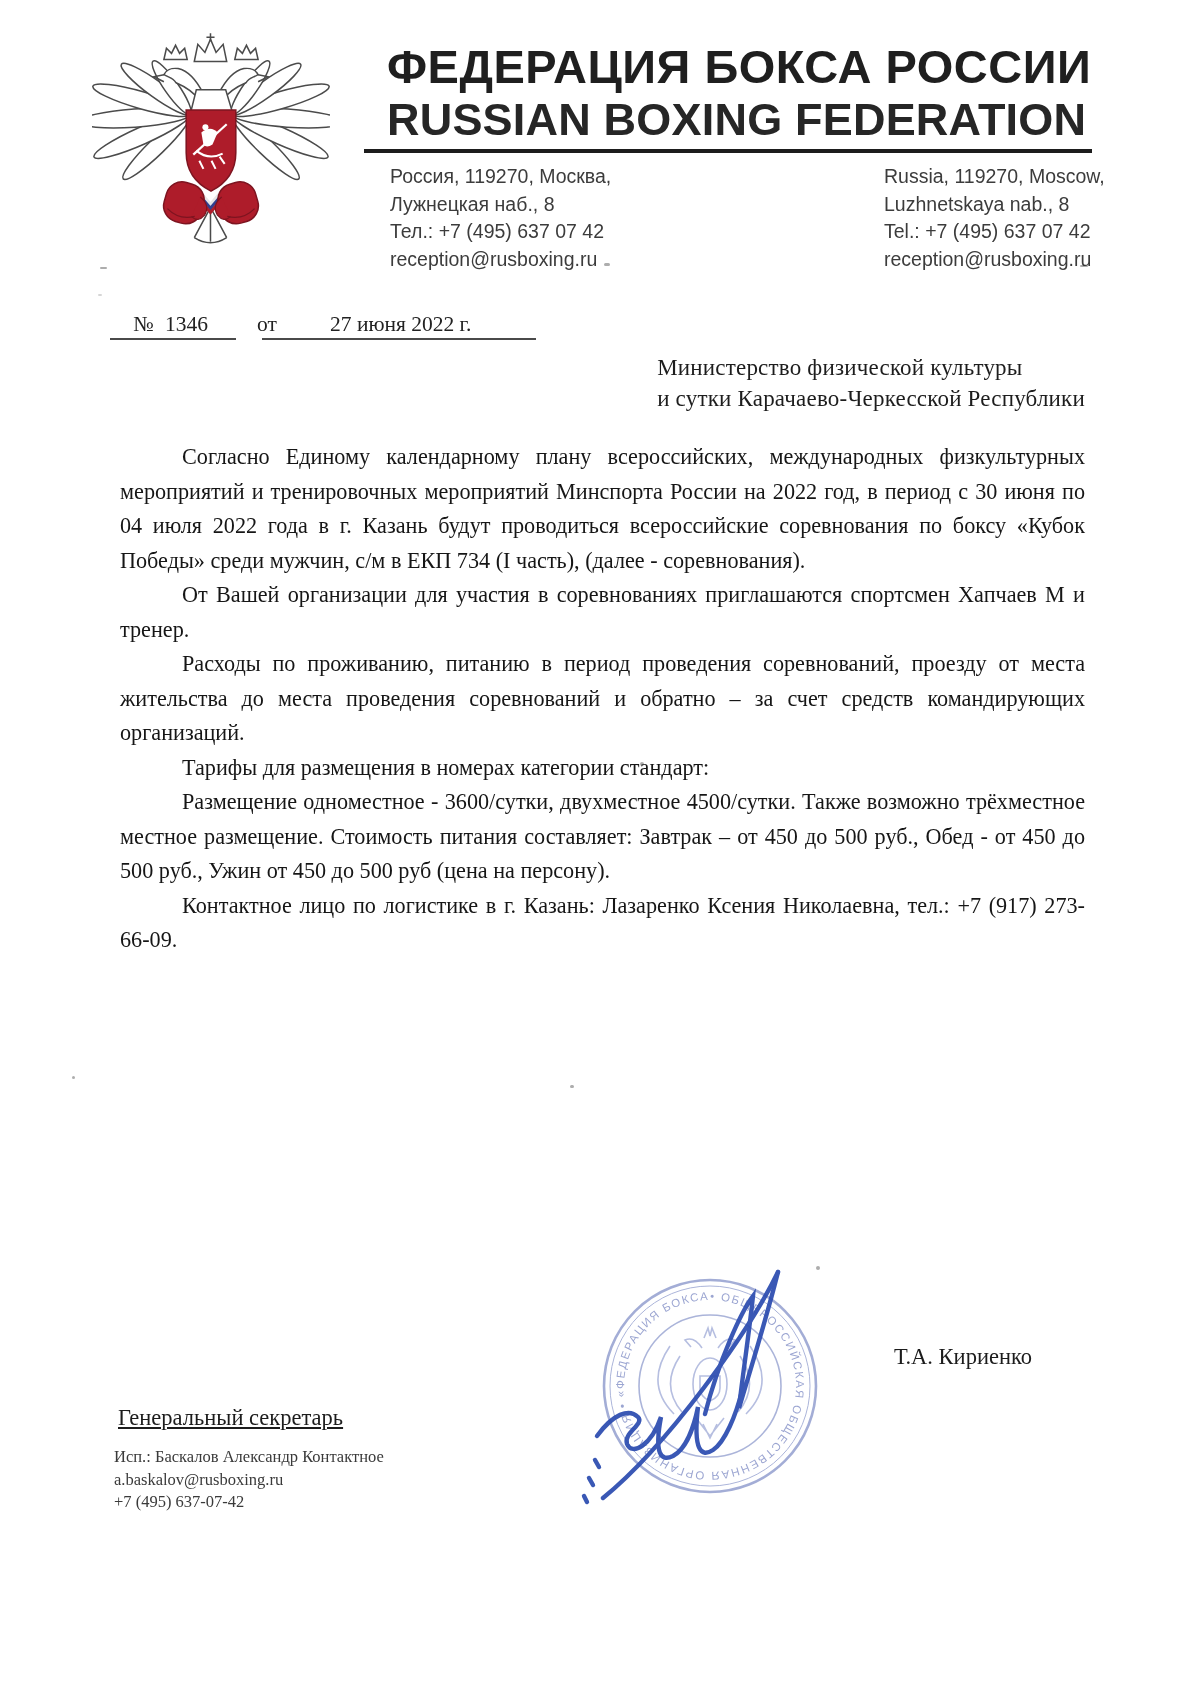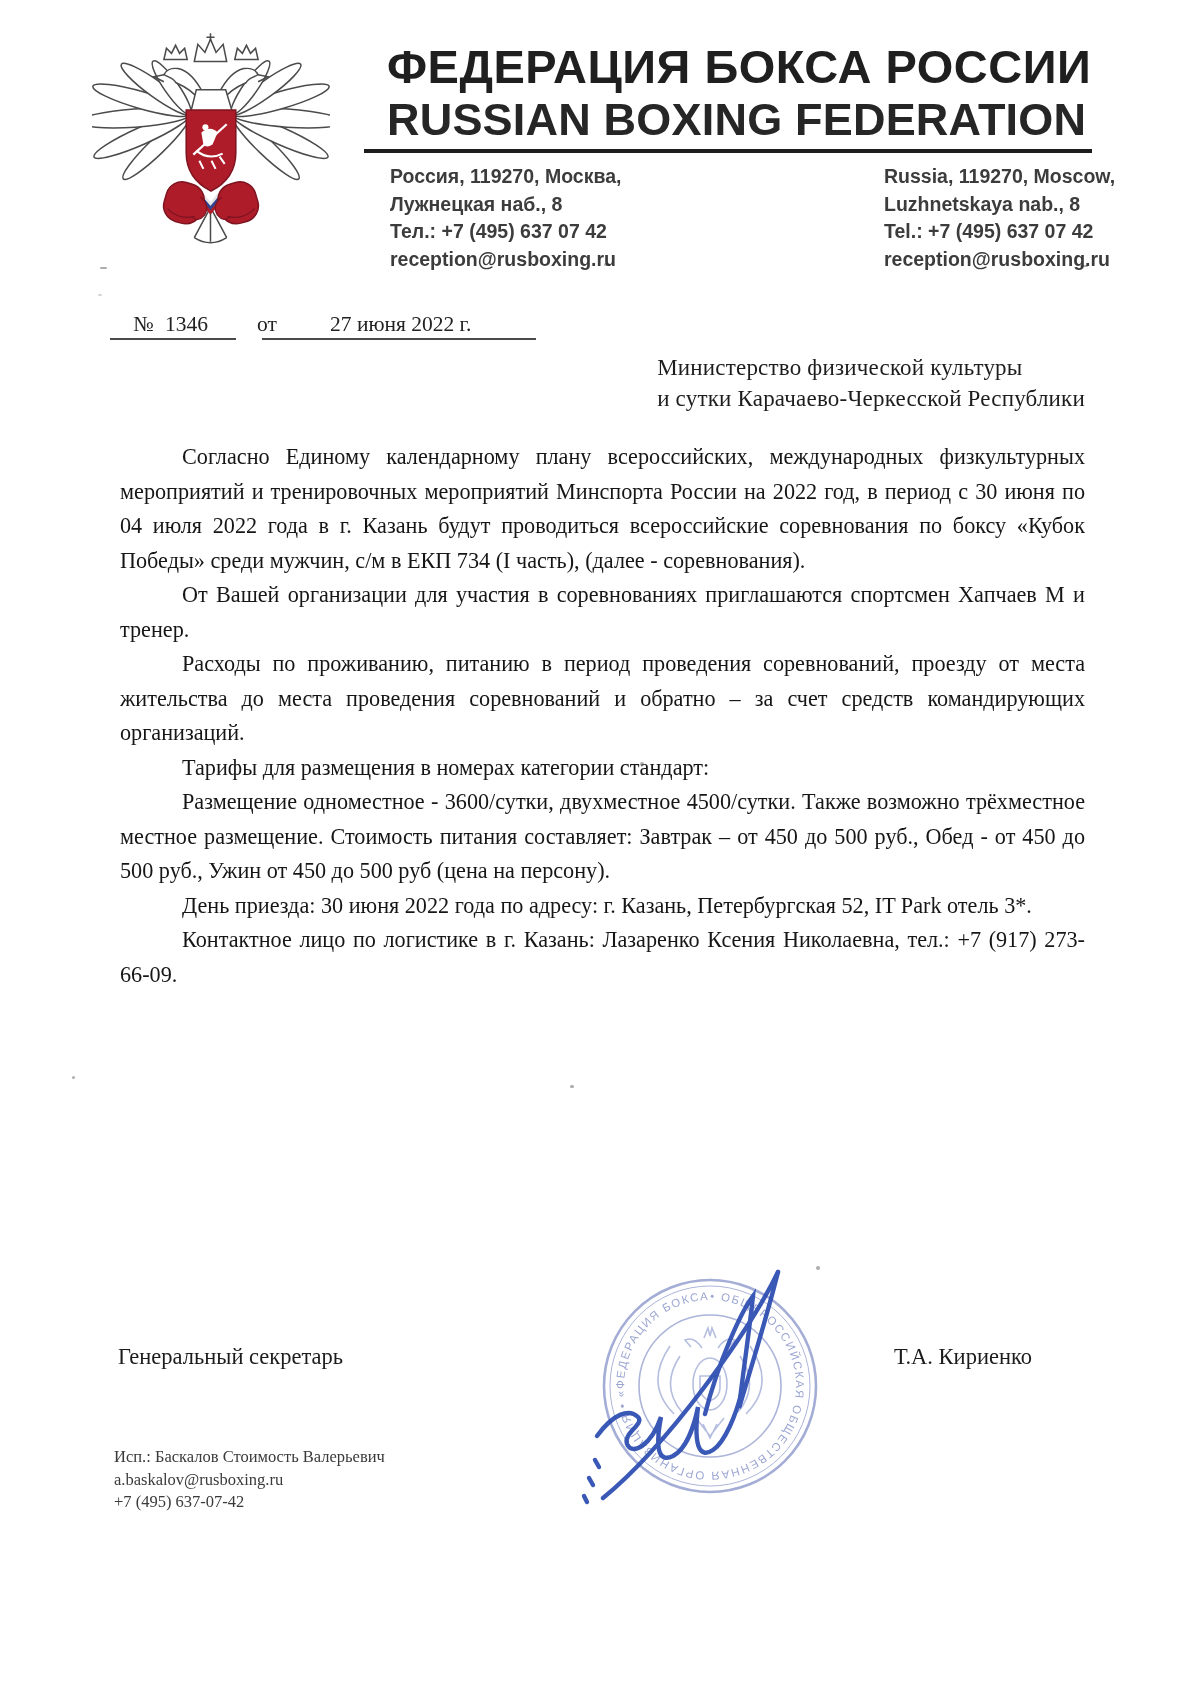--- a/index.html
+++ b/index.html
@@ -9,37 +9,37 @@
   .logo{position:absolute;left:92px;top:26px;width:238px;height:230px;}
   .org-ru{position:absolute;left:387px;top:42px;font-family:"Liberation Sans",sans-serif;
           font-weight:800;font-size:47px;line-height:50px;color:#1f1f1f;letter-spacing:.5px;white-space:nowrap;}
   .org-en{position:absolute;left:387px;top:96px;font-family:"Liberation Sans",sans-serif;
           font-weight:700;font-size:45px;line-height:48px;color:#262626;letter-spacing:.2px;white-space:nowrap;}
   .rule{position:absolute;left:364px;top:149px;width:728px;height:4px;background:#1d1d1d;}
   .addr{position:absolute;top:163px;font-family:"Liberation Sans",sans-serif;font-size:19.5px;
         line-height:27.5px;color:#3c3c3c;font-weight:500;}
   .addr-ru{left:390px;}
   .addr-en{left:884px;}
-  .addr div{white-space:nowrap;font-weight:bold;}
+  .addr div{white-space:nowrap;}
   
   .ref{position:absolute;left:0;top:0;width:100%;height:0;font-size:21.5px;color:#222;}
   .ref span{position:absolute;top:312px;white-space:nowrap;}
   .ref .no{left:133px;} .ref .num{left:165px;} .ref .ot{left:257px;} .ref .date{left:330px;}
   .uline{position:absolute;height:2px;background:#4a4a4a;top:338px;}
   .uline.a{left:110px;width:126px;}
   .uline.b{left:262px;width:274px;}
   
   .addressee{position:absolute;right:115px;top:352px;text-align:left;font-size:23px;
              line-height:31px;color:#1d1d1d;letter-spacing:.2px;}
   
   .body{position:absolute;left:120px;top:440px;width:965px;font-size:22.2px;line-height:34.5px;
         text-align:justify;color:#161616;}
   .body p{margin:0;text-indent:62px;}
   
-  .sig-title{position:absolute;left:118px;top:1344px;font-size:22.5px;color:#1c1c1c;white-space:nowrap;}
+  .sig-title{position:absolute;left:118px;top:1405px;font-size:22.5px;color:#1c1c1c;white-space:nowrap;text-decoration:underline;}
   .sig-name{position:absolute;right:168px;top:1344px;font-size:22.5px;color:#1c1c1c;white-space:nowrap;}
   .stamp{position:absolute;left:570px;top:1246px;width:280px;height:280px;}
   .autograph{position:absolute;left:545px;top:1240px;width:270px;height:290px;}
   
   .footer{position:absolute;left:114px;top:1446px;font-size:16.5px;line-height:22.5px;color:#3a3a3a;}
   .footer div{white-space:nowrap;}
   
   .speck{position:absolute;background:rgba(40,40,40,.38);border-radius:2px;}
 </style>
 </head>
@@ -141,21 +141,20 @@
     <div>Министерство физической культуры</div>
     <div>и сутки Карачаево-Черкесской Республики</div>
   </div>
 
   <div class="body">
     <p>Согласно Единому календарному плану всероссийских, международных физкультурных мероприятий и тренировочных мероприятий Минспорта России на 2022 год, в период с 30 июня по 04 июля 2022 года в г. Казань будут проводиться всероссийские соревнования по боксу «Кубок Победы» среди мужчин, с/м в ЕКП 734 (I часть), (далее - соревнования).</p>
     <p>От Вашей организации для участия в соревнованиях приглашаются спортсмен Хапчаев М и тренер.</p>
     <p>Расходы по проживанию, питанию в период проведения соревнований, проезду от места жительства до места проведения соревнований и обратно – за счет средств командирующих организаций.</p>
     <p>Тарифы для размещения в номерах категории стандарт:</p>
     <p>Размещение одноместное - 3600/сутки, двухместное 4500/сутки. Также возможно трёхместное местное размещение. Стоимость питания составляет: Завтрак – от 450 до 500 руб., Обед - от 450 до 500 руб., Ужин от 450 до 500 руб (цена на персону).</p>
-    <p>День приезда: 30 июня 2022 года по адресу: г. Казань, Петербургская 52, IT Park отель 3*.</p>
     <p>Контактное лицо по логистике в г. Казань: Лазаренко Ксения Николаевна, тел.: +7 (917) 273-66-09.</p>
   </div>
 
   <div class="sig-title">Генеральный секретарь</div>
   <div class="sig-name">Т.А. Кириенко</div>
 
   <svg class="stamp" viewBox="0 0 280 280" xmlns="http://www.w3.org/2000/svg">
     <g opacity="0.62">
       <circle cx="140" cy="140" r="106" fill="none" stroke="#6b7bbd" stroke-width="2.6"></circle>
       <circle cx="140" cy="140" r="100" fill="none" stroke="#7887c3" stroke-width="1"></circle>
@@ -182,21 +181,21 @@
   <svg class="autograph" viewBox="0 0 270 290" xmlns="http://www.w3.org/2000/svg">
     <g stroke="#2c4cb0" stroke-width="4.4" fill="none" stroke-linecap="round" opacity="0.93">
       <path d="M52 196 c16 -22 32 -28 41 -19 c7 7 -15 16 -11 27 c5 12 24 2 34 -27 c-7 37 0 45 12 39 c13 -7 21 -29 25 -49 c-5 43 3 51 15 43 c12 -8 23 -35 29 -59"></path>
       <path d="M160 174 C174 120 196 72 208 56 C204 94 197 140 194 168 C208 122 224 68 233 32"></path>
       <path d="M233 32 C204 92 122 206 58 258"></path>
       <path d="M50 220 l4 7 M44 238 l4 7 M39 256 l3 6"></path>
     </g>
   </svg>
 
   <div class="footer">
-    <div>Исп.: Баскалов Стоимость Валерьевич</div>
+    <div>Исп.: Баскалов Александр Контактное</div>
     <div>a.baskalov@rusboxing.ru</div>
     <div>+7 (495) 637-07-42</div>
   </div>
 
   <div class="speck" style="left:100px;top:267px;width:7px;height:2px;"></div>
   <div class="speck" style="left:604px;top:263px;width:6px;height:3px;"></div>
   <div class="speck" style="left:1080px;top:265px;width:8px;height:2px;"></div>
   <div class="speck" style="left:72px;top:1076px;width:3px;height:3px;"></div>
   <div class="speck" style="left:570px;top:1085px;width:4px;height:3px;"></div>
   <div class="speck" style="left:816px;top:1266px;width:4px;height:4px;"></div>

